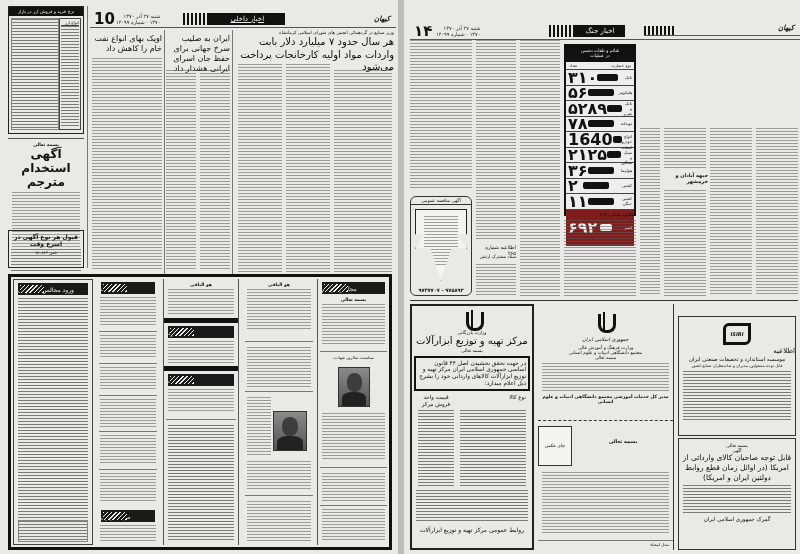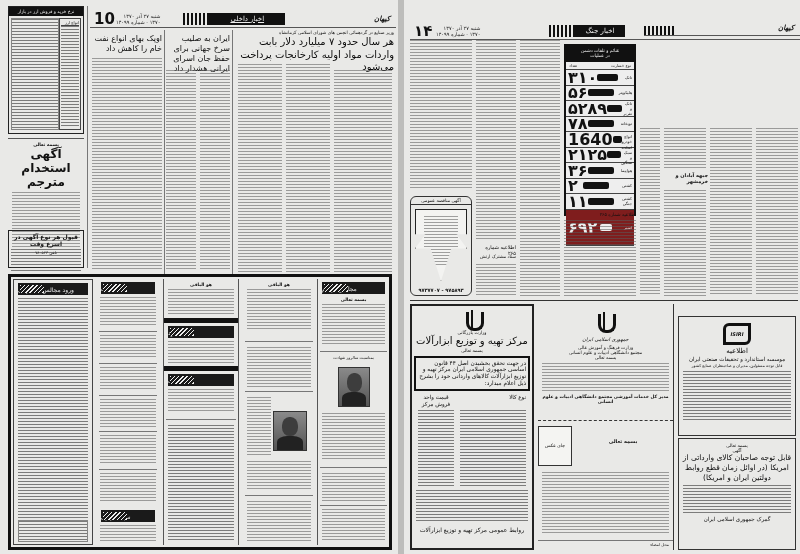--- a/index.html
+++ b/index.html
@@ -386,21 +386,21 @@
     <div class="abs rtl" style="left:60px;top:134px;width:50px;font-size:5px;font-weight:bold;text-align:center;">بسمه تعالی</div>
     <div class="abs txt" style="left:4px;right:4px;top:168px;height:62px;"></div>
     <div class="rule-h" style="left:0;right:0;top:236px;"></div>
     <div class="abs rtl" style="right:4px;top:238px;font-size:4px;">محل امضاء</div>
   </div>
 
   <div class="abs" style="left:274px;top:316px;width:118px;height:120px;border:1px solid #333;">
     <div style="width:28px;height:22px;margin:6px auto 2px;border:3px solid #111;border-radius:6px 0 6px 0;display:flex;align-items:center;justify-content:center;font-weight:bold;font-size:7px;font-style:italic;">
       <span style="font-size:5px;">ISIRI</span>
     </div>
-    <div class="rtl hl" style="font-size:7px;text-align:center;">اطلاعیه</div>
+    <div class="rtl hl" style="font-size:7px;">اطلاعیه</div>
     <div class="rtl hl" style="font-size:5.5px;text-align:center;">موسسه استاندارد و تحقیقات صنعتی ایران</div>
     <div class="rtl" style="font-size:4px;text-align:center;">قابل توجه مسئولین، مدیران و صاحبنظران صنایع کشور</div>
     <div class="txt-dark" style="margin:3px 4px;height:50px;"></div>
   </div>
 
   <div class="abs" style="left:274px;top:438px;width:118px;height:112px;border:1px solid #333;">
     <div class="rtl" style="font-size:4.5px;text-align:center;margin-top:4px;">بسمه تعالی</div>
     <div class="rtl" style="font-size:4.5px;text-align:center;">آگهی</div>
     <div class="rtl hl" style="font-size:7.5px;text-align:center;line-height:1.3;padding:0 3px;">قابل توجه صاحبان کالای وارداتی از امریکا (در اوائل زمان قطع روابط دولتین ایران و امریکا)</div>
     <div class="txt-dark" style="margin:3px 4px;height:28px;"></div>

